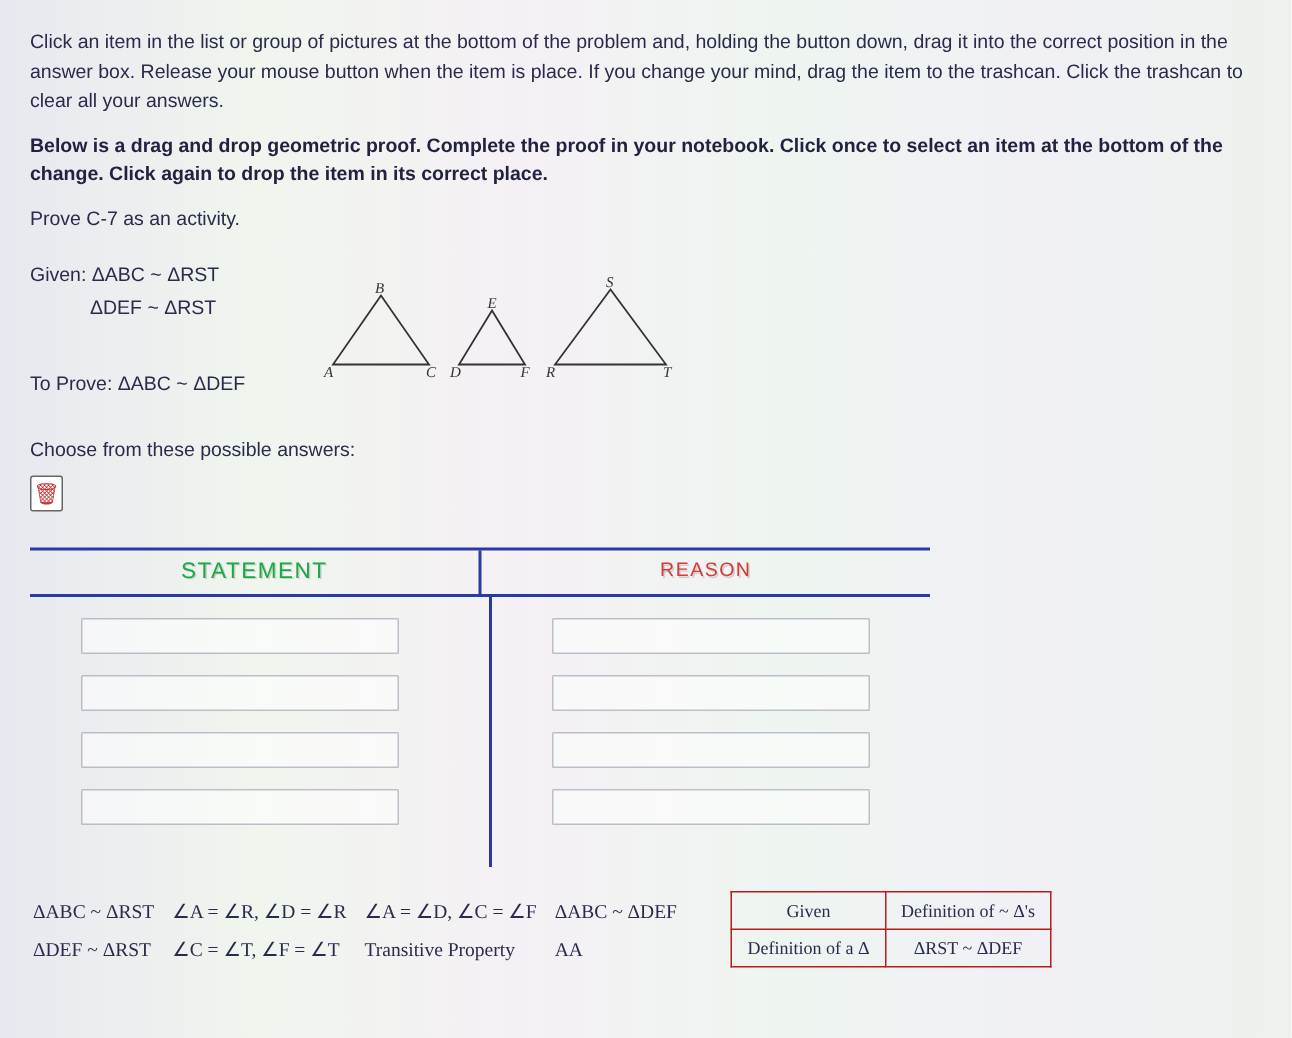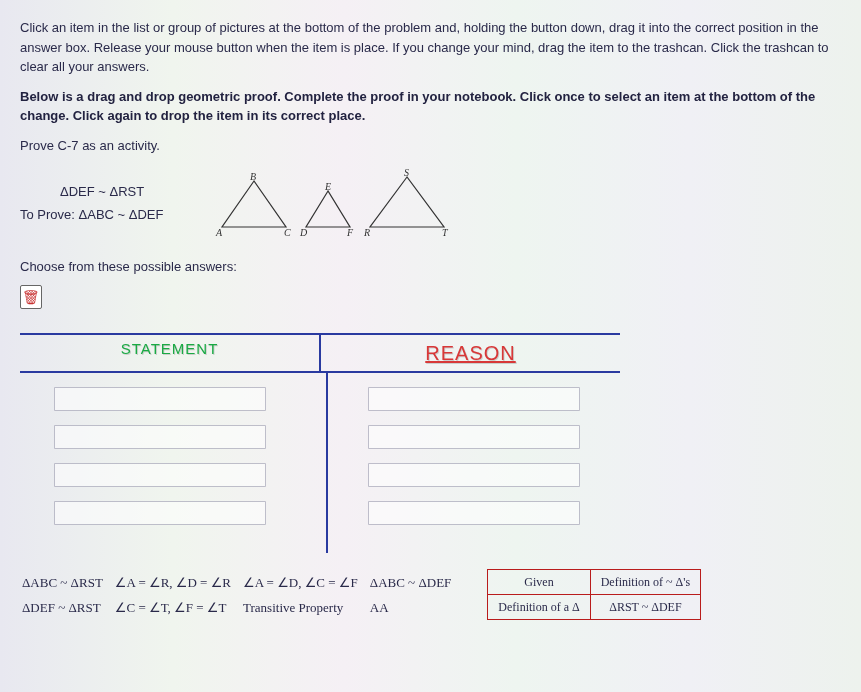--- a/index.html
+++ b/index.html
@@ -29,21 +29,21 @@
     width: 22px; height: 24px;
     background: #fff; border: 1px solid #666; border-radius: 2px;
     color: #c83232; font-size: 14px; cursor: pointer;
     margin-bottom: 16px;
   }
   .proof-table { width: 600px; margin-top: 8px; }
   .proof-head { display: flex; border-top: 2px solid #2a3aa0; border-bottom: 2px solid #2a3aa0; }
   .proof-head .cell-l { flex: 1; text-align: center; padding: 3px 0; border-right: 2px solid #2a3aa0; }
   .proof-head .cell-r { flex: 1; text-align: center; padding: 3px 0; }
   .hdr-stmt { font-family: Impact, Arial Black, sans-serif; color: #1aaa44; letter-spacing: 1px; font-size: 15px; text-shadow: 1px 1px 0 rgba(0,0,0,.15); }
-  .hdr-reas { font-family: Impact, Arial Black, sans-serif; color: #d83838; letter-spacing: 1px; font-size: 20px; text-shadow: 1px 1px 0 rgba(0,0,0,.15); text-decoration: underline; }
+  .hdr-reas { font-family: Impact, Arial Black, sans-serif; color: #d83838; letter-spacing: 1px; font-size: 13px; text-shadow: 1px 1px 0 rgba(0,0,0,.15); }
   .proof-body { display: flex; }
   .proof-col-l { flex: 1; border-right: 2px solid #2a3aa0; padding: 14px 60px 14px 34px; }
   .proof-col-r { flex: 1; padding: 14px 40px; }
   .slot {
     height: 24px;
     background: rgba(255,255,255,.55);
     border: 1px solid rgba(100,100,130,.4);
     margin-bottom: 14px;
     border-radius: 1px;
   }
@@ -57,22 +57,26 @@
 <body>
 
 
 
 <div class="para">Click an item in the list or group of pictures at the bottom of the problem and, holding the button down, drag it into the correct position in the answer box. Release your mouse button when the item is place. If you change your mind, drag the item to the trashcan. Click the trashcan to clear all your answers.</div>
 <div class="para b">Below is a drag and drop geometric proof. Complete the proof in your notebook. Click once to select an item at the bottom of the change. Click again to drop the item in its correct place.</div>
 <div class="para">Prove C-7 as an activity.</div>
 
 <div class="given-block">
   <div class="given-text">
+    <div class="gline">
+      <span>Given:</span>
+      <span>ΔABC ~ ΔRST</span>
+    </div>
     <div class="gline" style="padding-left:40px;">ΔDEF ~ ΔRST</div>
-    <div class="gline" style="margin-top:4px;">
+    <div class="gline" style="margin-top:32px;">
       <span>To Prove:</span>
       <span>ΔABC ~ ΔDEF</span>
     </div>
   </div>
 
   <div class="triangles-row">
     <div class="tri-wrap" style="width:76px;height:60px;">
       <svg class="tri-svg" width="76" height="60">
           <polygon points="38,6 6,52 70,52" fill="none" stroke="#333" stroke-width="1.2"></polygon>
         </svg>

